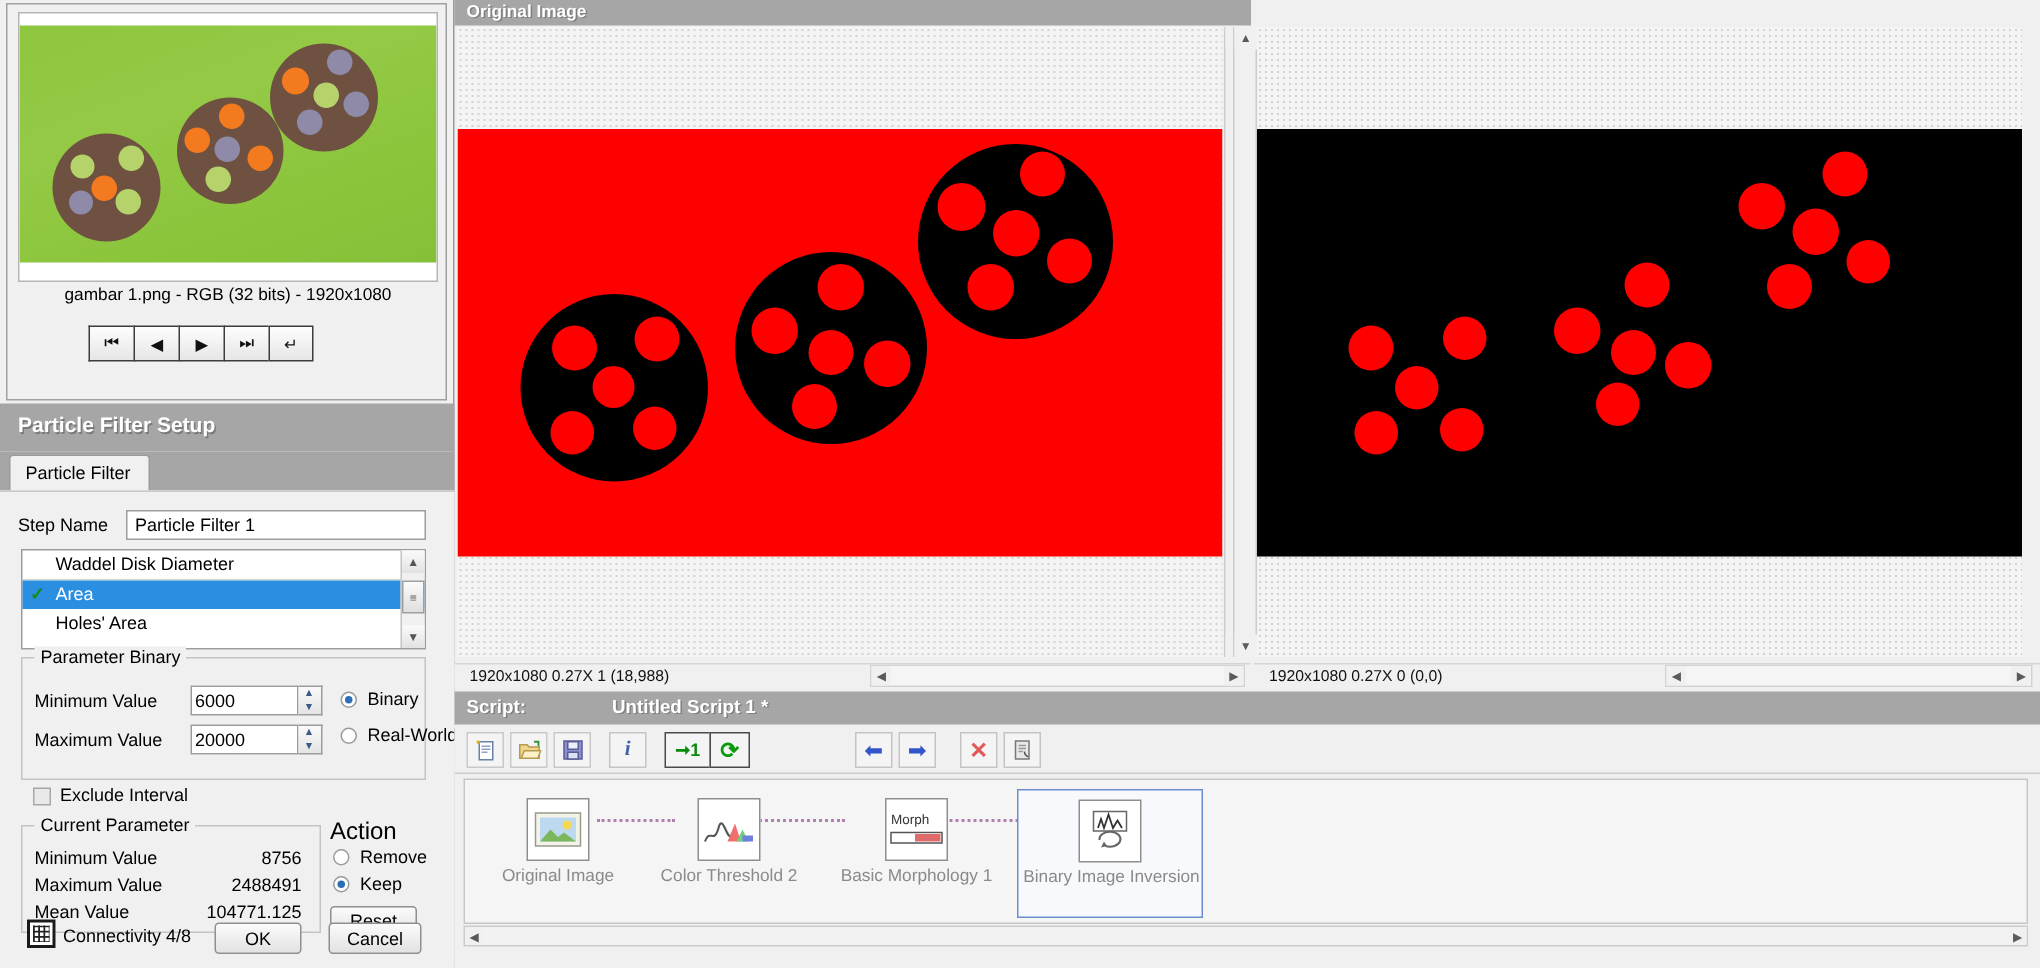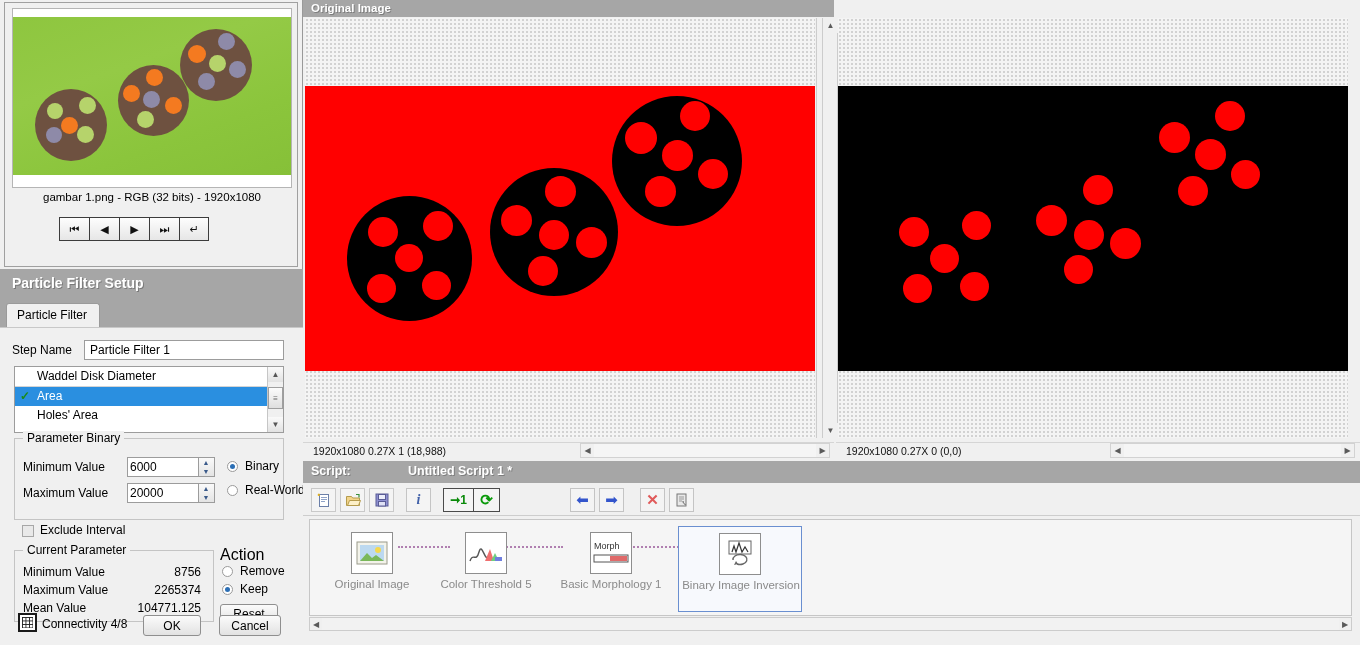--- a/index.html
+++ b/index.html
@@ -487,21 +487,21 @@
       </div>
 
       <div id="grp-current">
         <div id="grp-current-title">Current Parameter</div>
         <div class="cur-row" id="cur-row-1">
           <span class="cur-label">Minimum Value</span>
           <span class="cur-val">8756</span>
         </div>
         <div class="cur-row" id="cur-row-2">
           <span class="cur-label">Maximum Value</span>
-          <span class="cur-val">2265374</span>
+          <span class="cur-val">2488491</span>
         </div>
         <div class="cur-row" id="cur-row-3">
           <span class="cur-label">Mean Value</span>
           <span class="cur-val">104771.125</span>
         </div>
       </div>
 
       <div id="grp-action">
         <div id="grp-action-title">Action</div>
         <div id="act-remove">
@@ -663,21 +663,21 @@
 
       <div class="step" style="left:118px;">
         <div class="step-icon">
           <svg width="40" height="40" viewBox="0 0 40 40">
             <path d="M4 28c3-9 6 2 9-9s6 11 9 4" stroke="#555" fill="none" stroke-width="1.4"></path>
             <path d="M19 28l5-12 4 12z" fill="#ef6f6f"></path>
             <path d="M25 28l4-8 4 8z" fill="#6fcf7f"></path>
             <rect x="29" y="24" width="7" height="4" fill="#6f7fdf"></rect>
           </svg>
         </div>
-        <div class="step-label">Color Threshold 5</div>
+        <div class="step-label">Color Threshold 2</div>
       </div>
 
       <div class="step" style="left:243px;">
         <div class="step-icon">
           <svg width="40" height="40" viewBox="0 0 40 40">
             <text x="3" y="16" font-family="Liberation Sans, sans-serif" font-size="9" fill="#333">Morph</text>
             <rect x="3" y="22" width="34" height="7" fill="#fff" stroke="#555"></rect>
             <rect x="19" y="23" width="17" height="5" fill="#e06a6a"></rect>
           </svg>
         </div>

